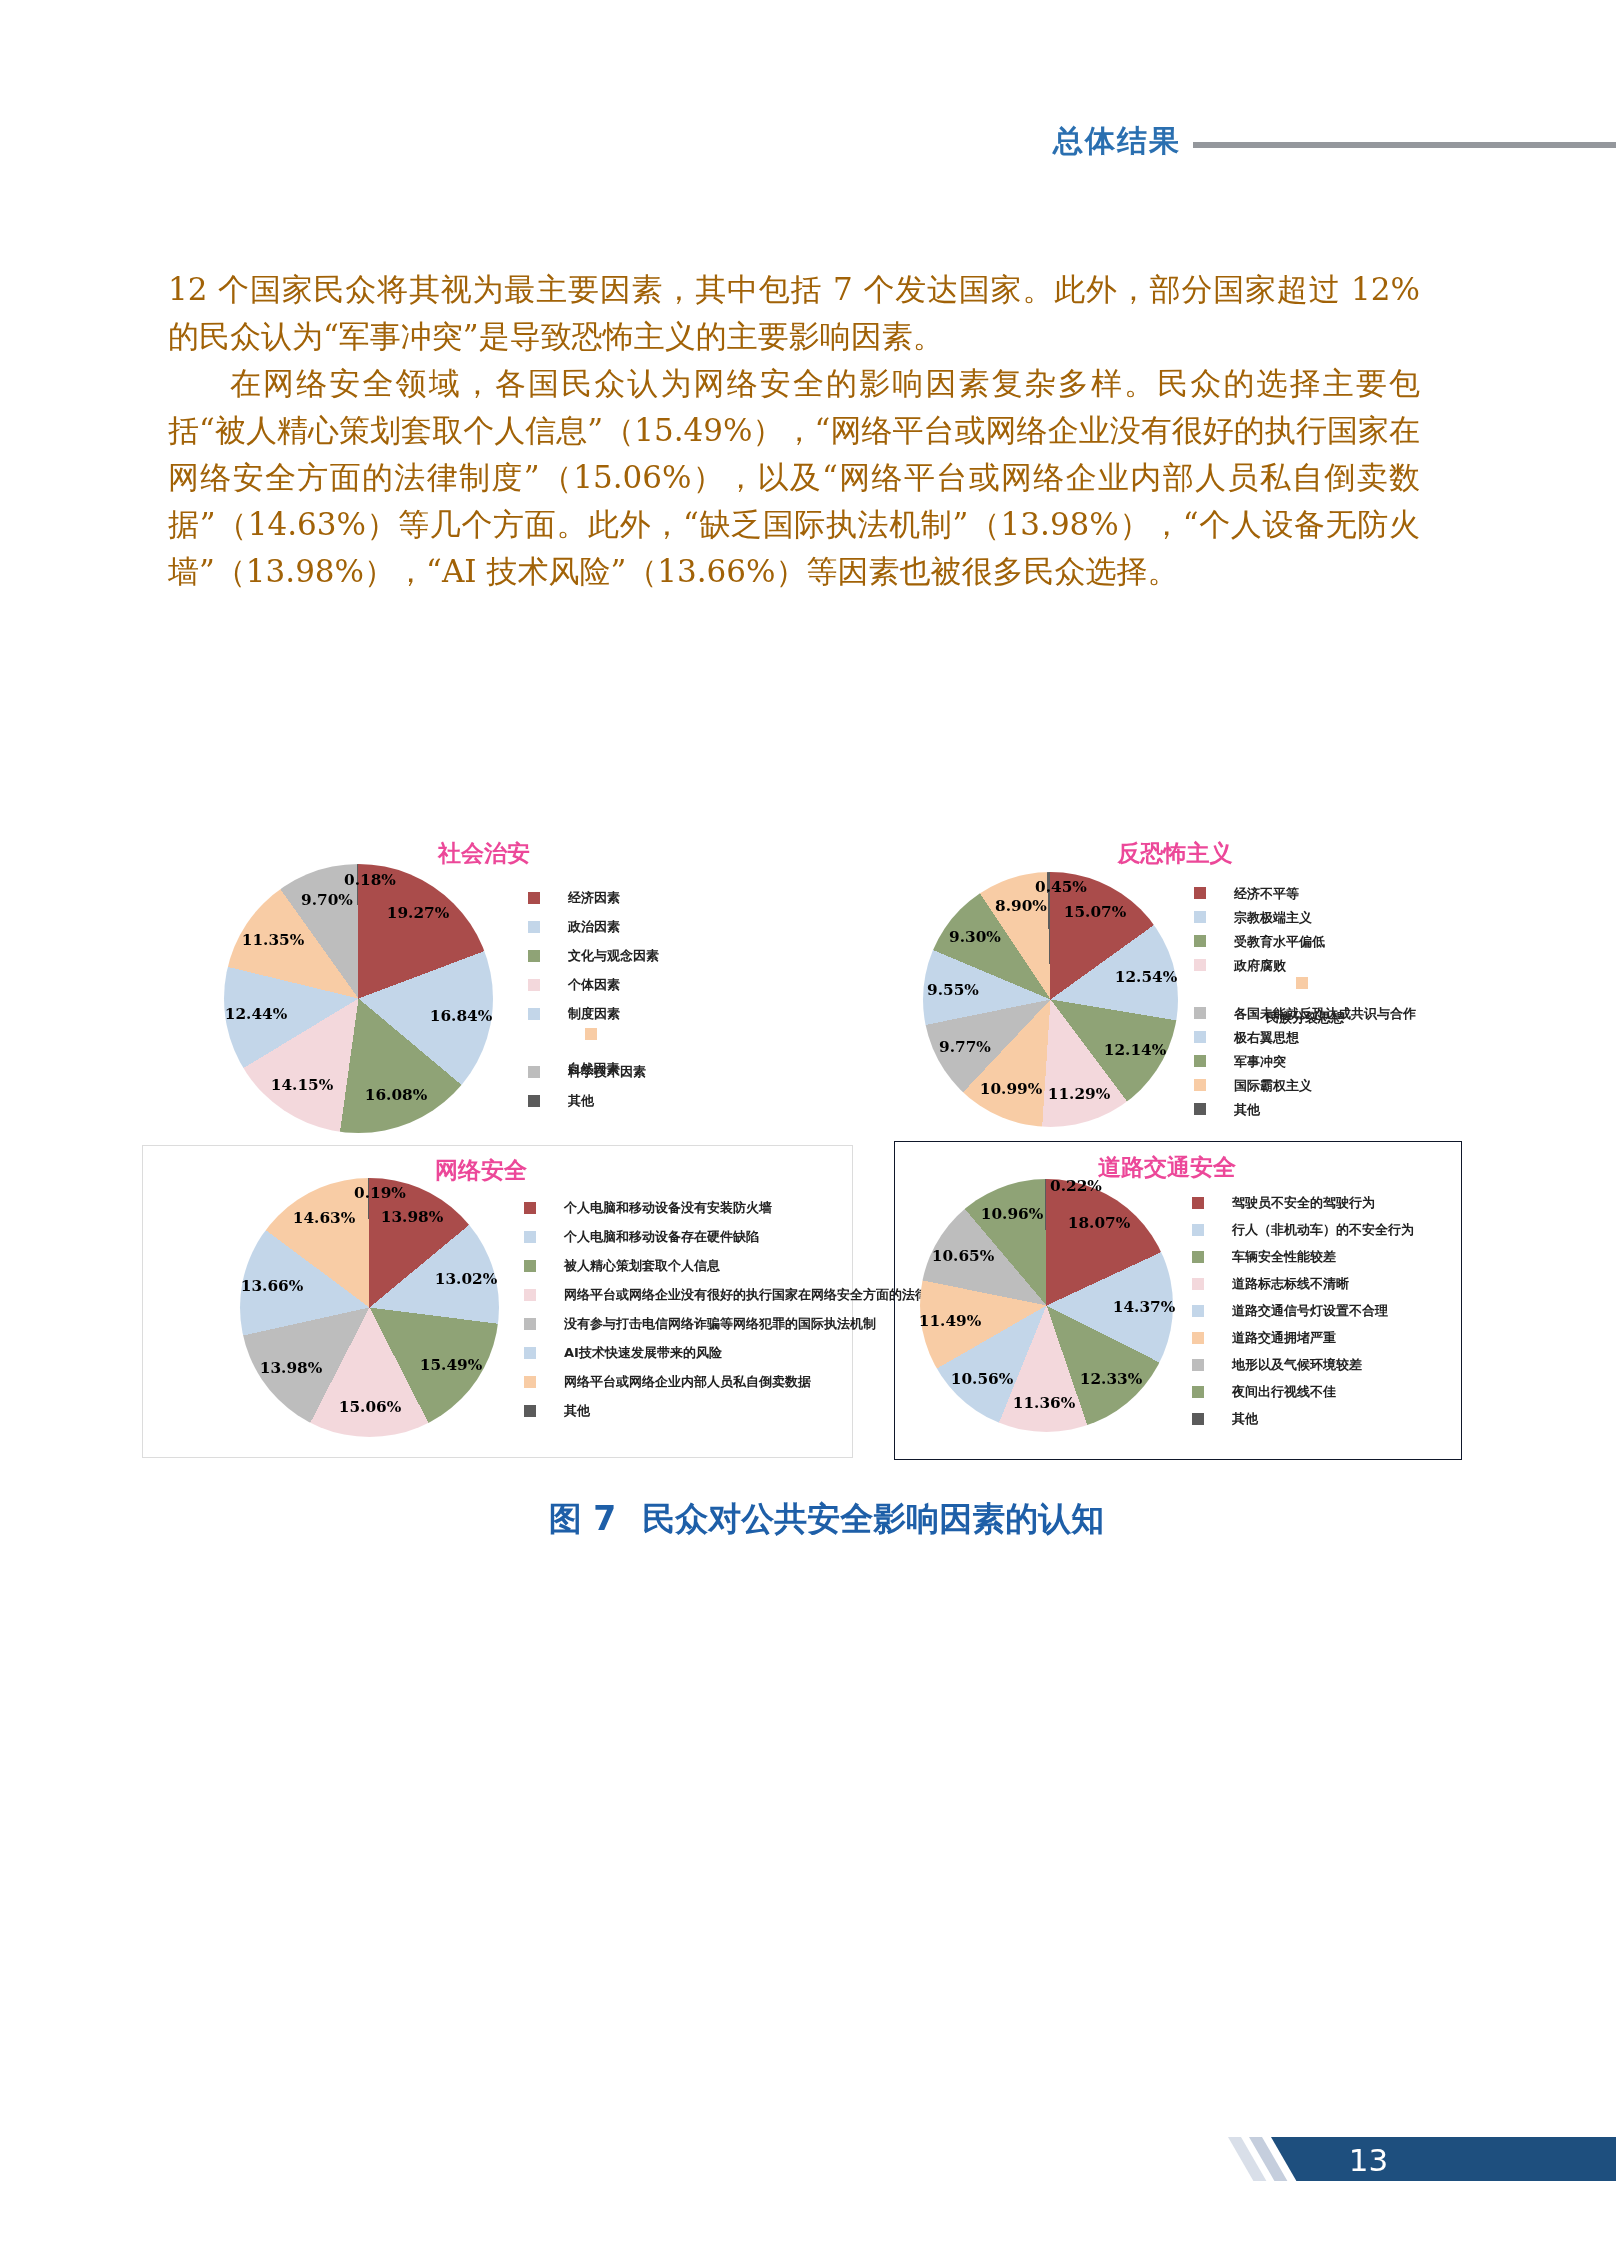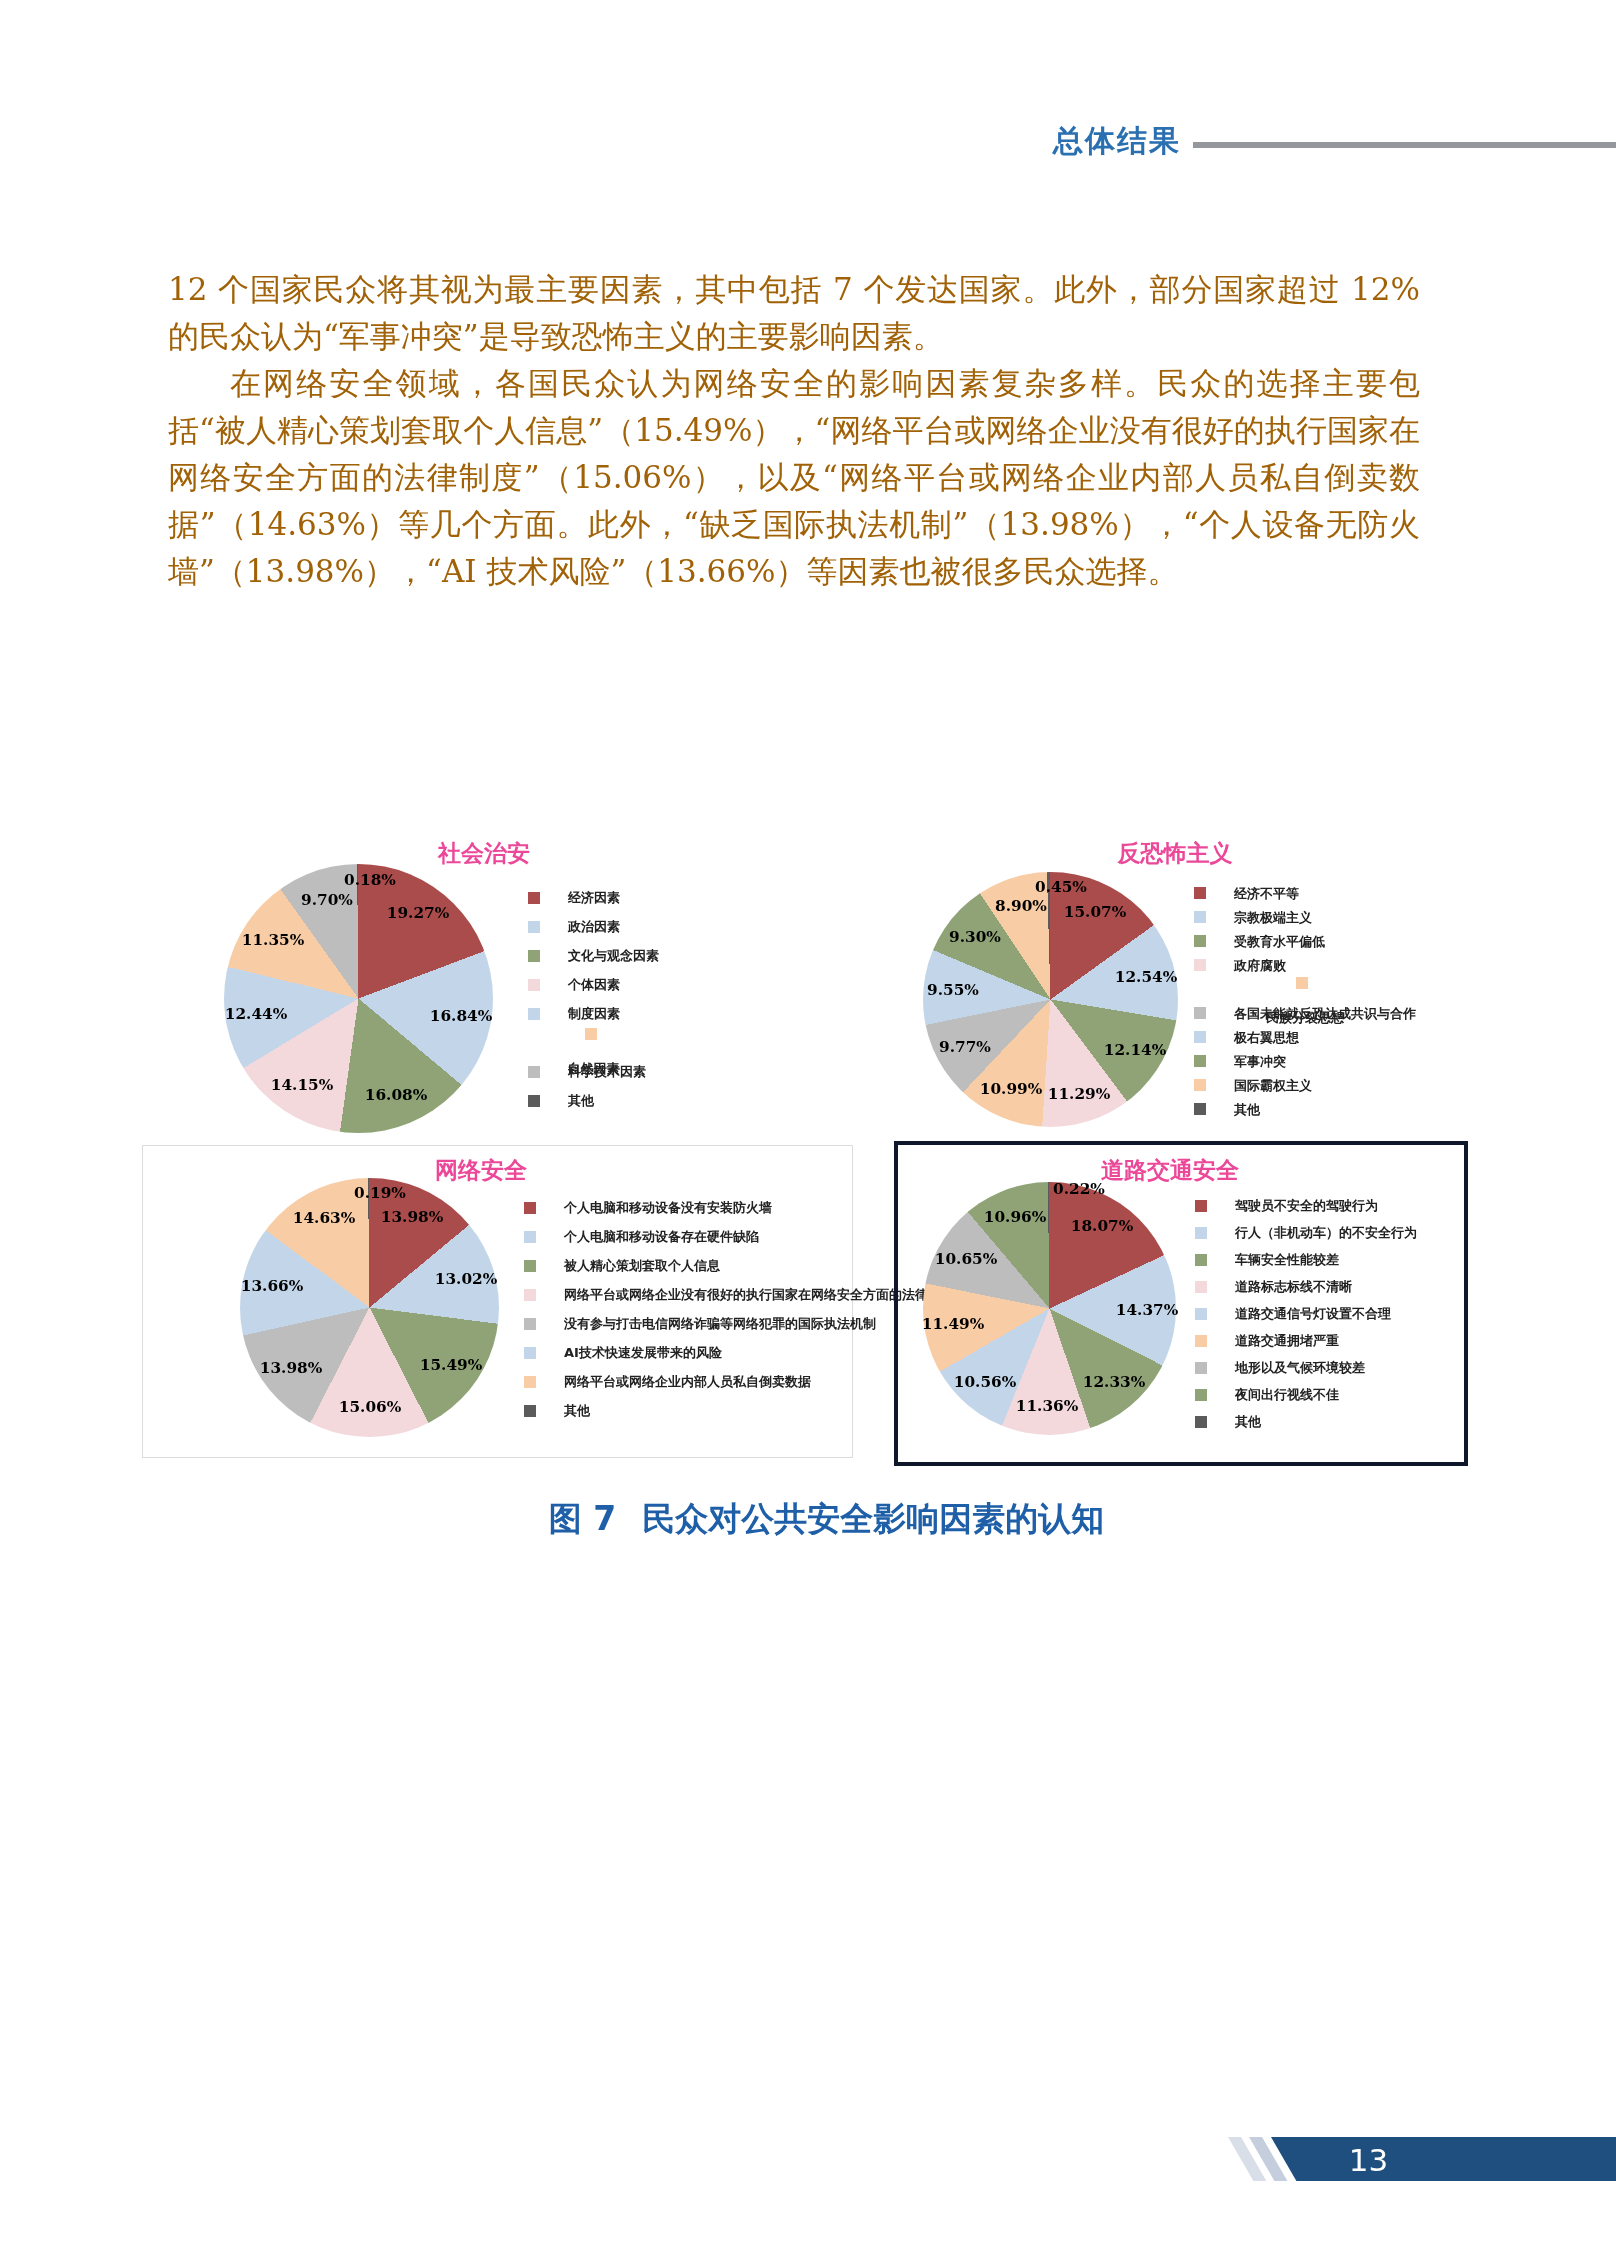--- a/index.html
+++ b/index.html
@@ -16,21 +16,21 @@
              font-family:"DejaVu Serif","Liberation Serif",serif;
              font-size:31px;line-height:47px;color:#a16207;text-align:justify;margin-top:36px;}
   .body-text p{margin:0;}
   .body-text p.indent{text-indent:2em;}
 
   
   .chart{position:absolute;}
   .c1{left:149px;top:832px;width:465px;height:309px;}
   .c2{left:614px;top:832px;width:782px;height:309px;}
   .c3{left:142px;top:1145px;width:709px;height:311px;border:1px solid #DCDCDC;}
-  .c4{left:894px;top:1141px;width:566px;height:317px;border:4px solid #0f172a;}
+  .c4{left:894px;top:1141px;width:566px;height:317px;border:1px solid #0f172a;}
   .ctitle{position:absolute;transform:translateX(-50%);font-size:23px;font-weight:700;
           color:#ec4899;white-space:nowrap;}
   .pie{position:absolute;border-radius:50%;}
   .plabel{position:absolute;transform:translate(-50%,-50%);
           font-family:"DejaVu Serif","Liberation Serif",serif;
           font-size:15.3px;font-weight:600;color:#000;white-space:nowrap;}
   .legend{position:absolute;font-weight:600;color:#222;line-height:1;}
   .legend-item{display:flex;align-items:center;white-space:nowrap;gap:22px;}
   .swatch{width:12px;height:12px;margin-right:6px;flex:0 0 auto;display:inline-block;}
 

